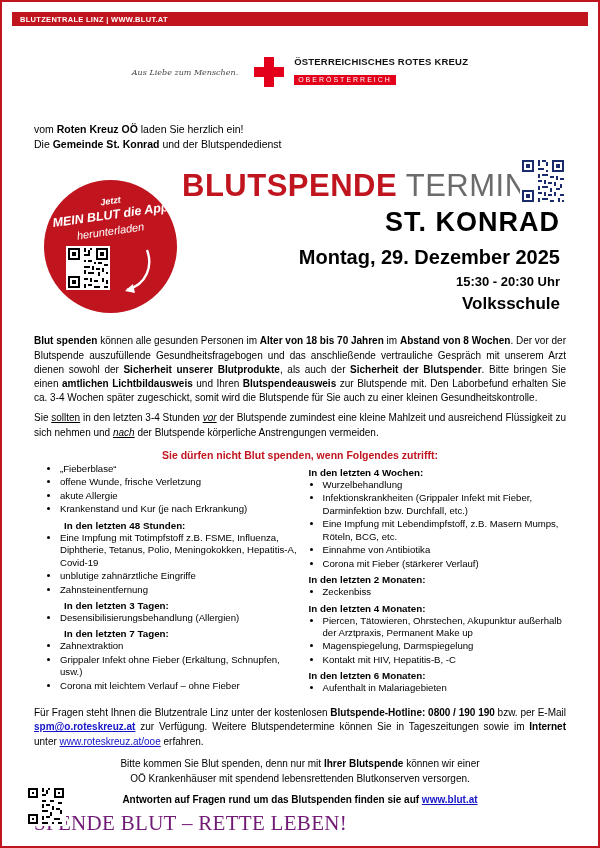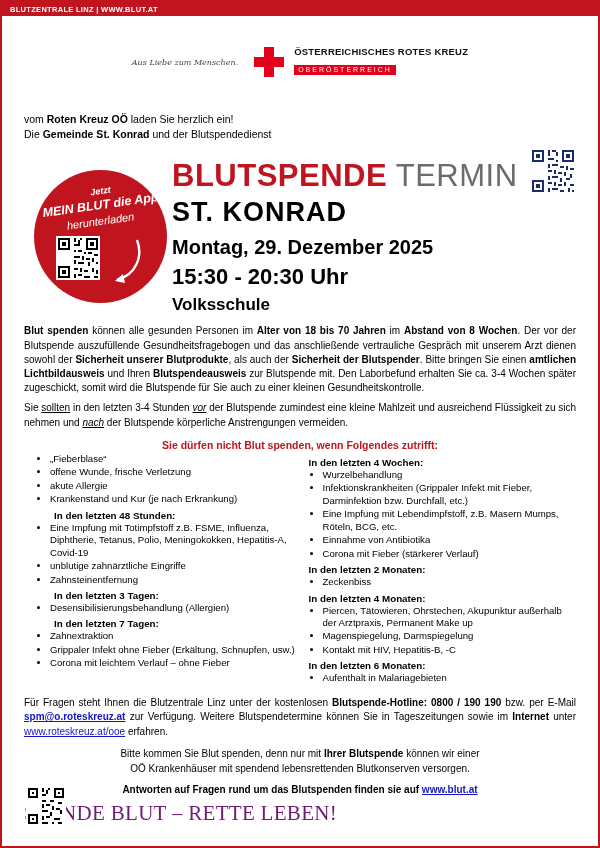--- a/index.html
+++ b/index.html
@@ -13,21 +13,21 @@
     font-family: "Liberation Sans", sans-serif;
     color: #000;
     position: relative;
     overflow: hidden;
   }
   .page {
     width: 600px;
     height: 848px;
     border: 2px solid #c0141e;
     position: relative;
-    padding: 0;
+    padding: 10px;
   }
   .topbar {
     background: #c0141e;
     color: #fff;
     font-size: 7.5px;
     font-weight: bold;
     letter-spacing: 0.3px;
     padding: 3px 0 3px 8px;
     height: 14px;
   }
@@ -119,37 +119,37 @@
     font-weight: normal;
   }
   .qr-top {
     position: absolute;
     right: 0;
     top: 0;
   }
   .event-block {
     position: absolute;
     left: 148px;
-    right: 14px;
+    right: 6px;
     top: 50px;
-    text-align: left;
+    text-align: right;
   }
   .event-place {
     font-size: 27px;
     font-weight: bold;
     letter-spacing: 1px;
     line-height: 1.1;
   }
   .event-date {
     font-size: 20px;
     font-weight: bold;
     margin-top: 8px;
   }
   .event-time {
-    font-size: 22px;
+    font-size: 13px;
     font-weight: bold;
     margin-top: 5px;
   }
   .event-loc {
     font-size: 17px;
     font-weight: bold;
     margin-top: 5px;
   }
 
   

